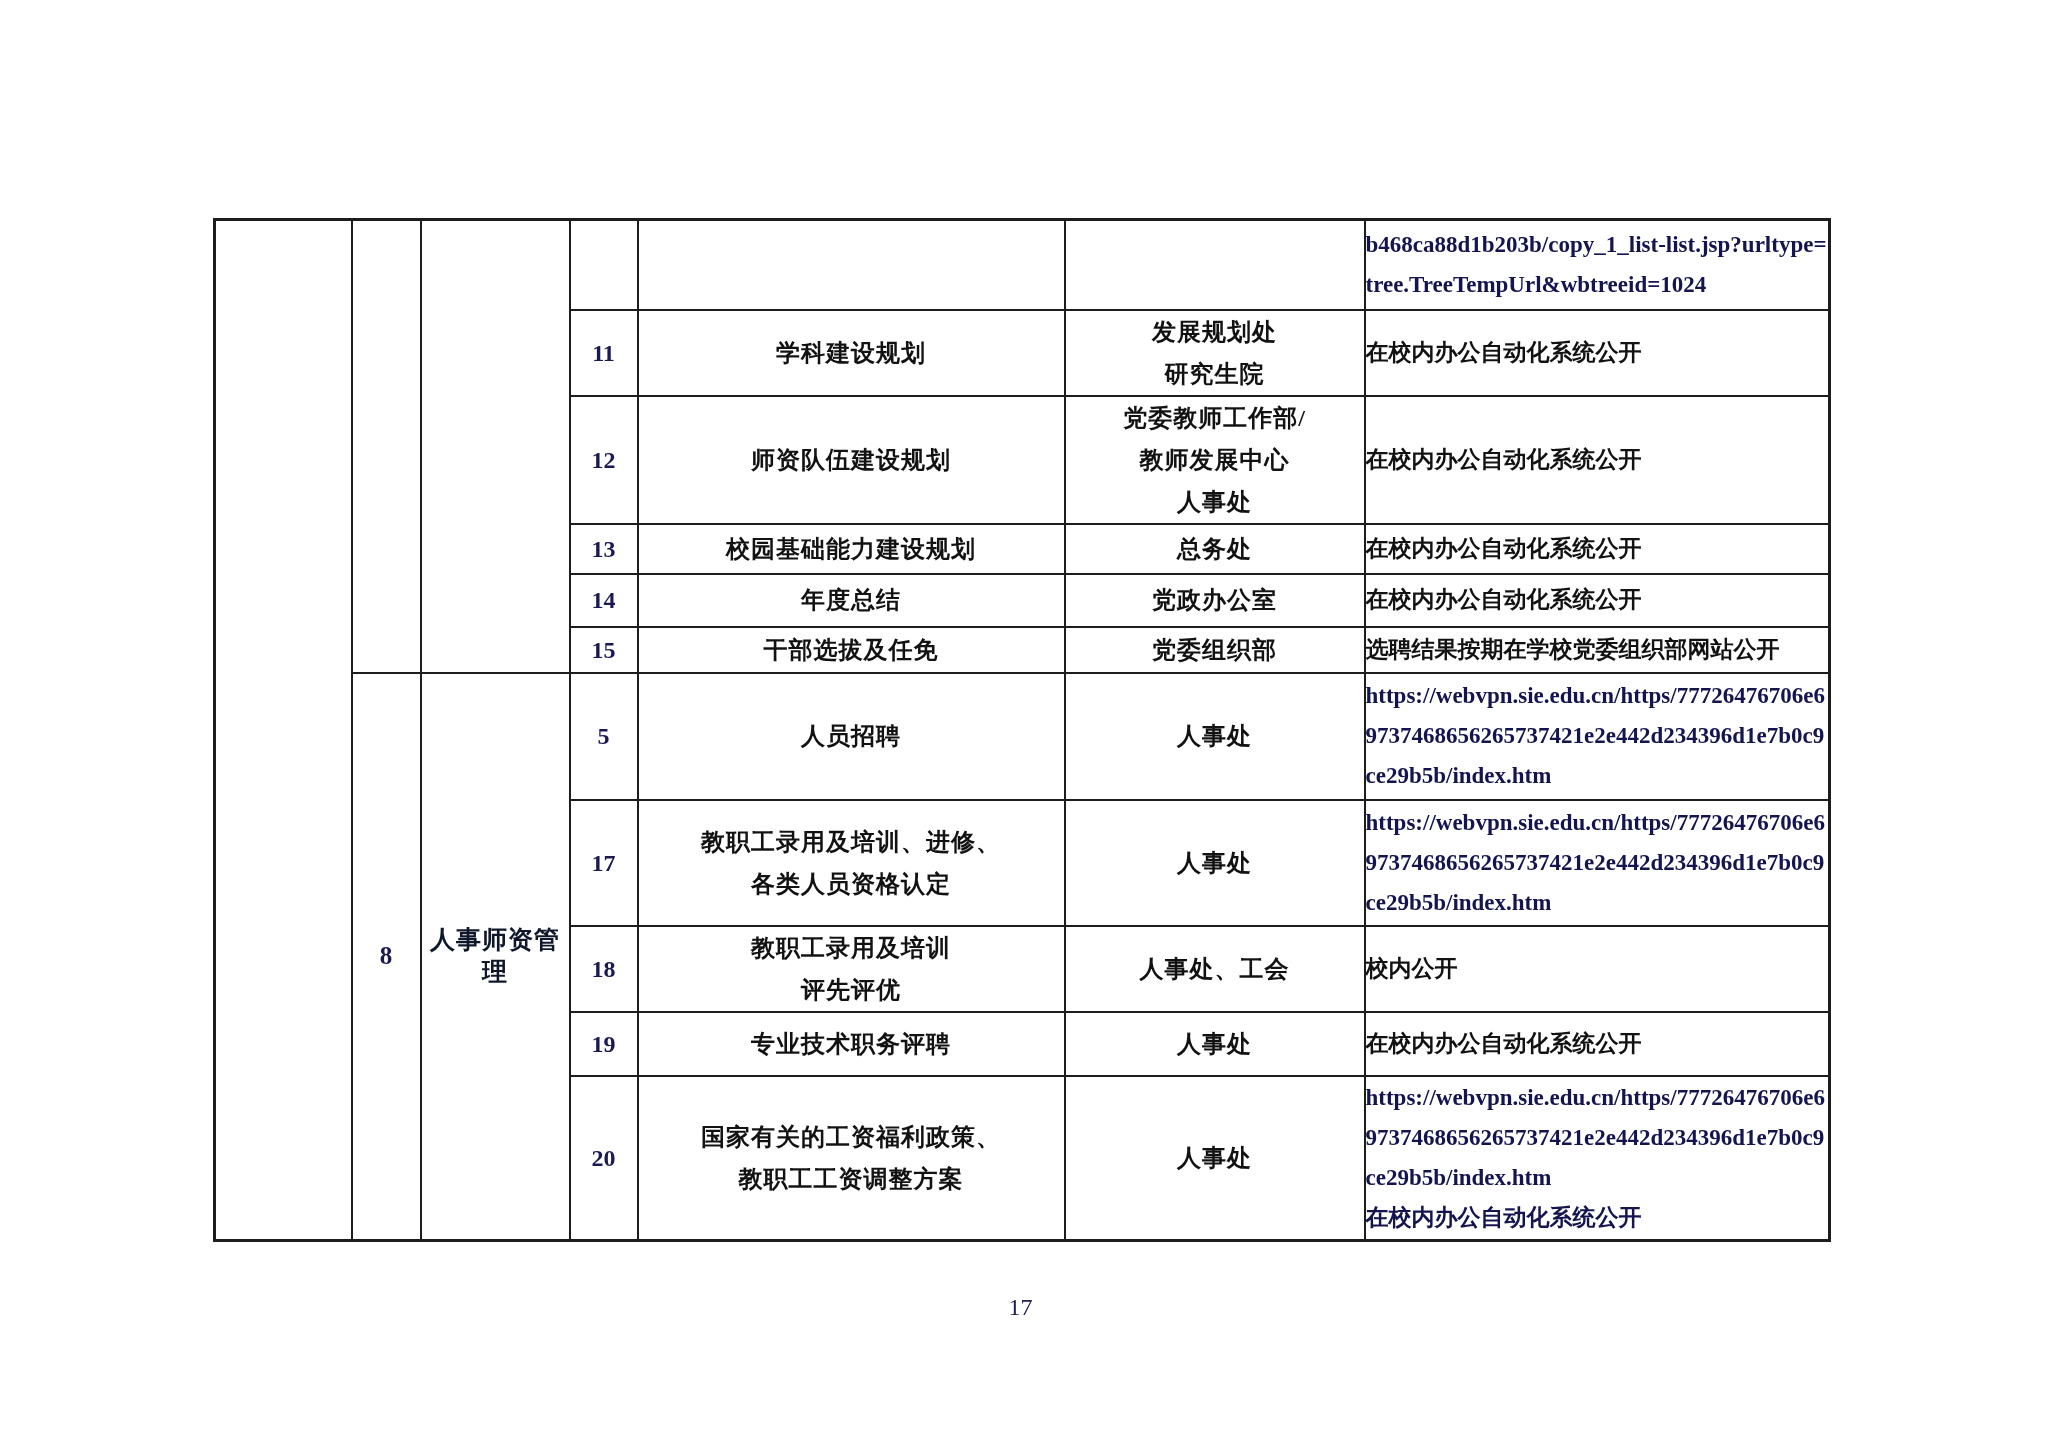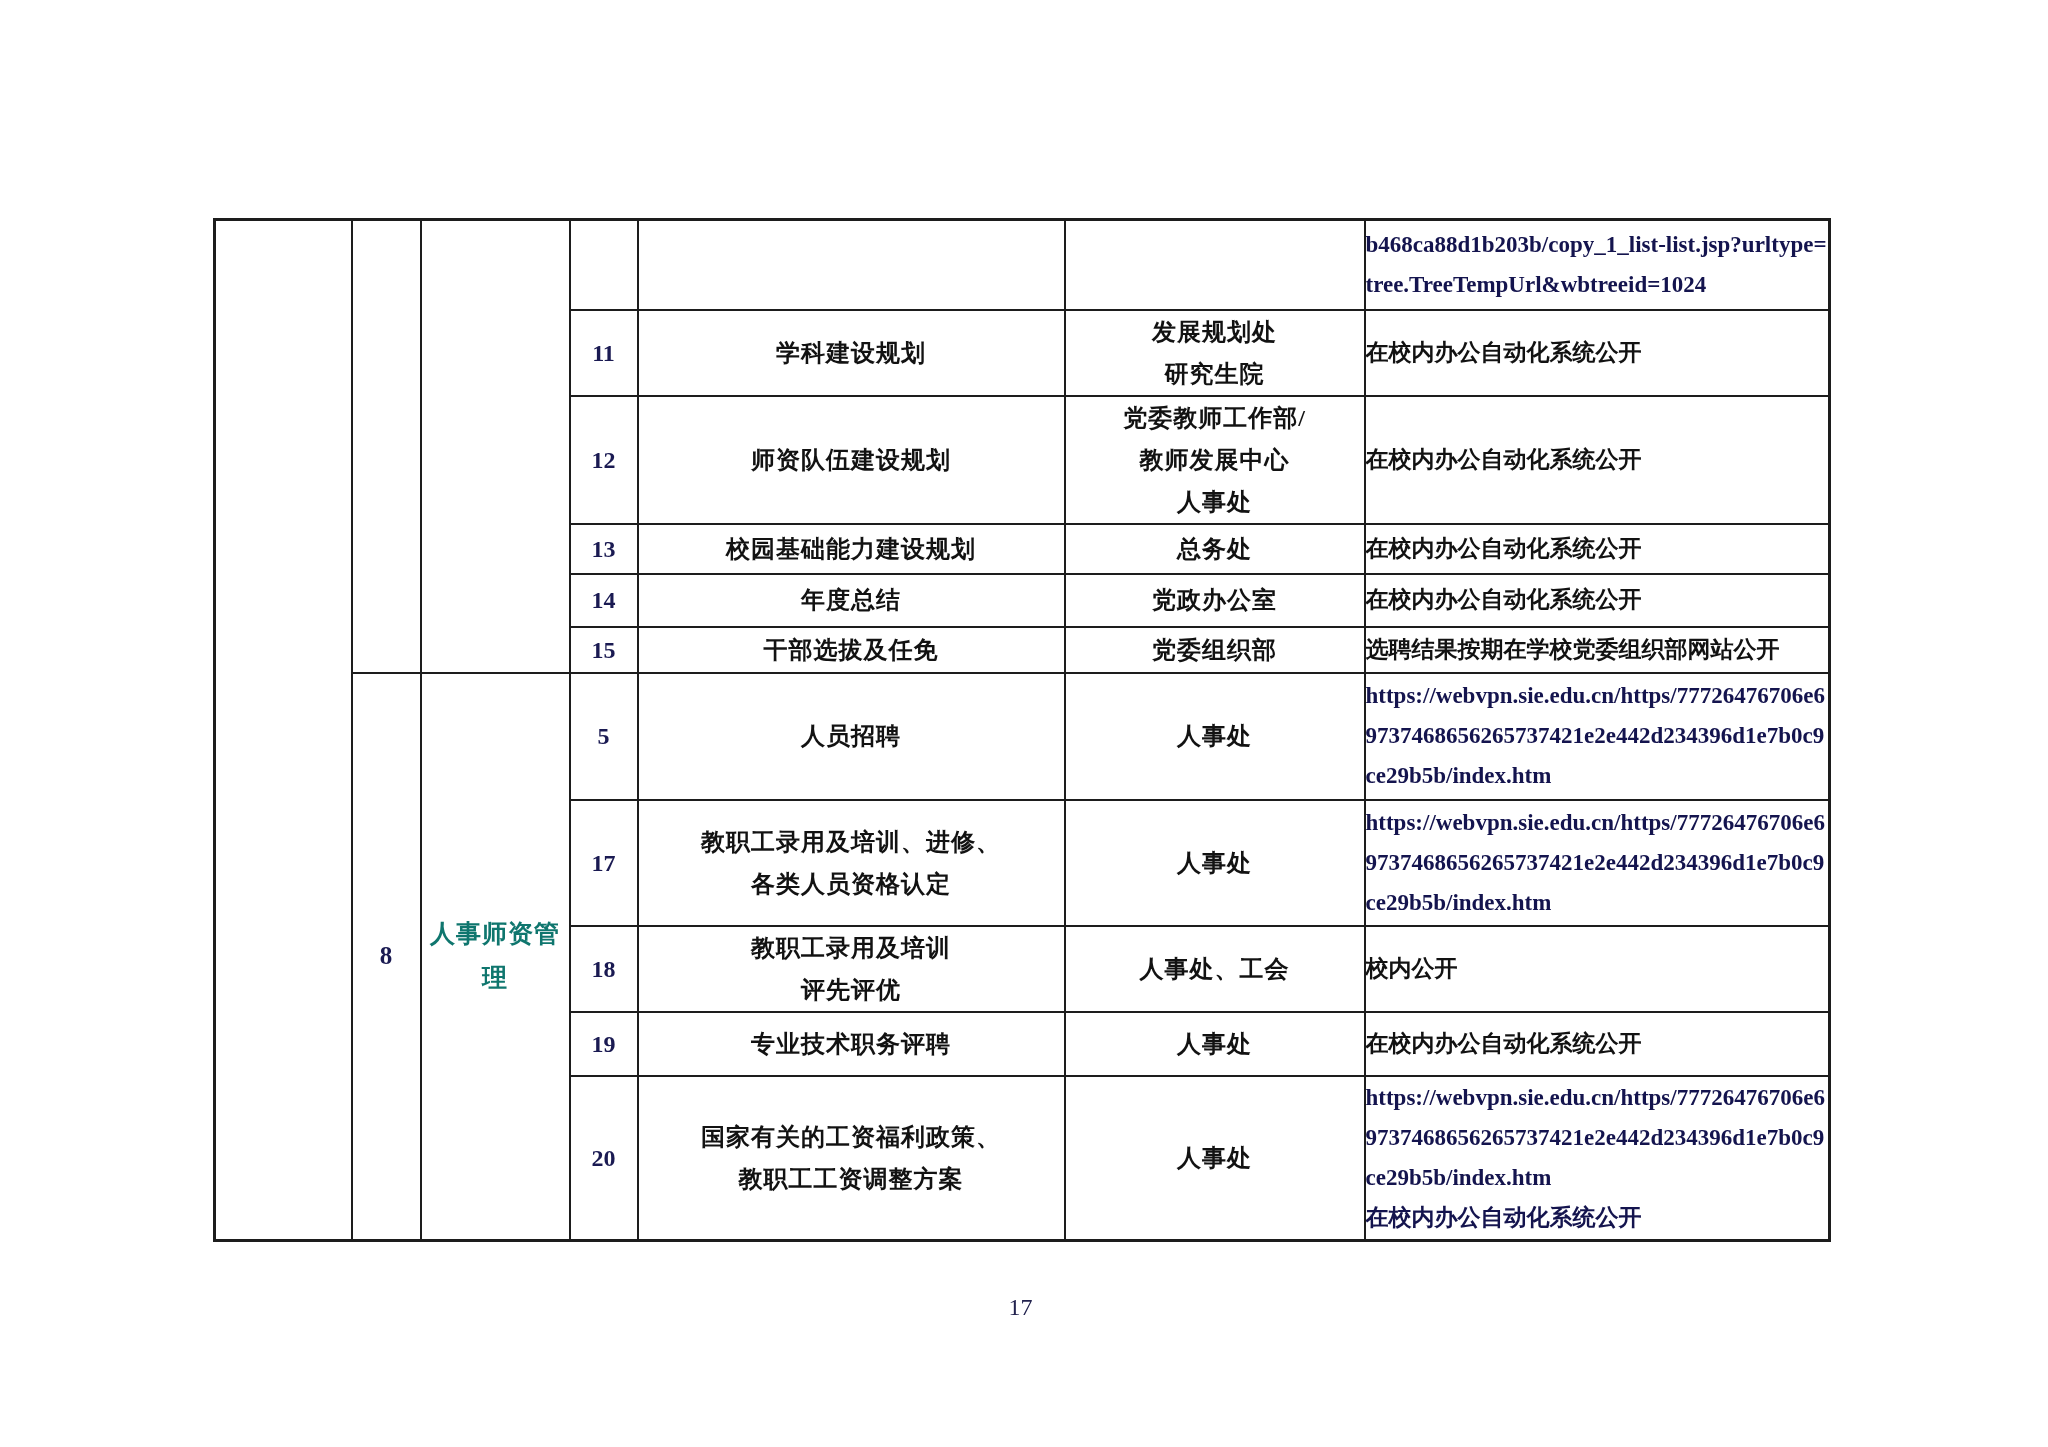--- a/index.html
+++ b/index.html
@@ -67,23 +67,23 @@
     text-align:center;
     font-weight:bold;
     font-size:25px;
     color:#1a1a52;
   }
   td.category{
     text-align:center;
     font-weight:bold;
     font-size:25px;
     letter-spacing:1px;
-    line-height:44px;
+    line-height:32px;
     padding:0 6px;
-    color:#0f766e;
+    color:#0f172a;
   }
   .page-number{
     position:absolute;
     left:213px;top:1294px;
     width:1615px;
     text-align:center;
     font-size:24px;
     color:#22224e;
   }
 </style>

